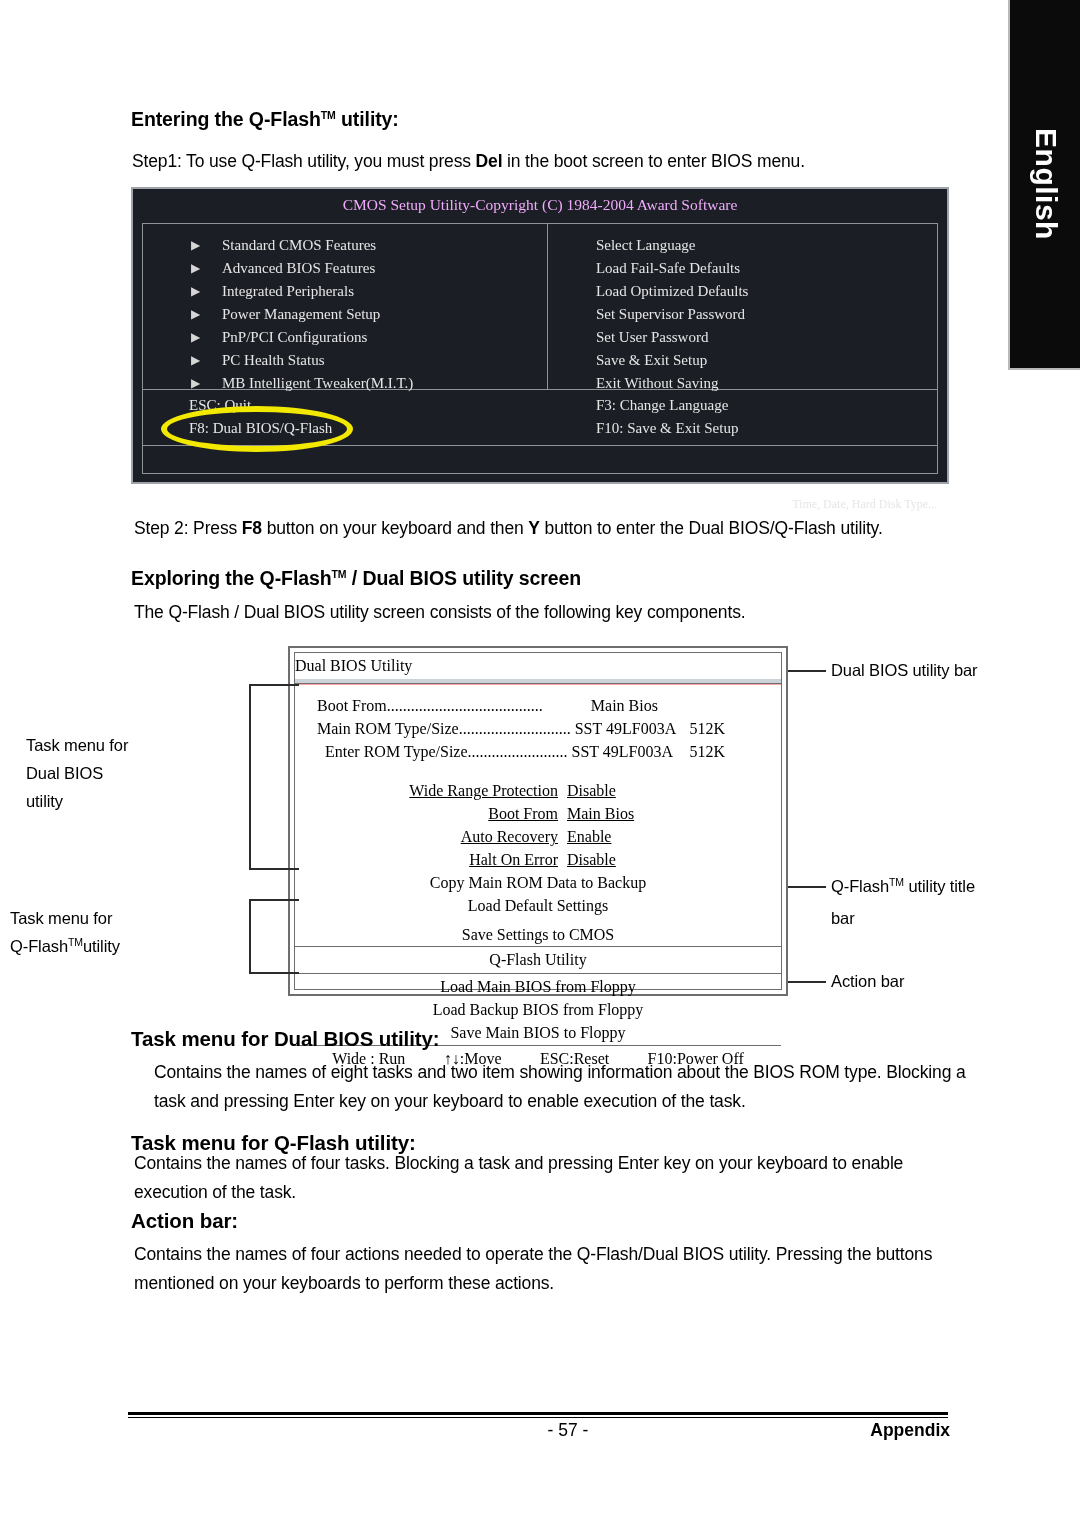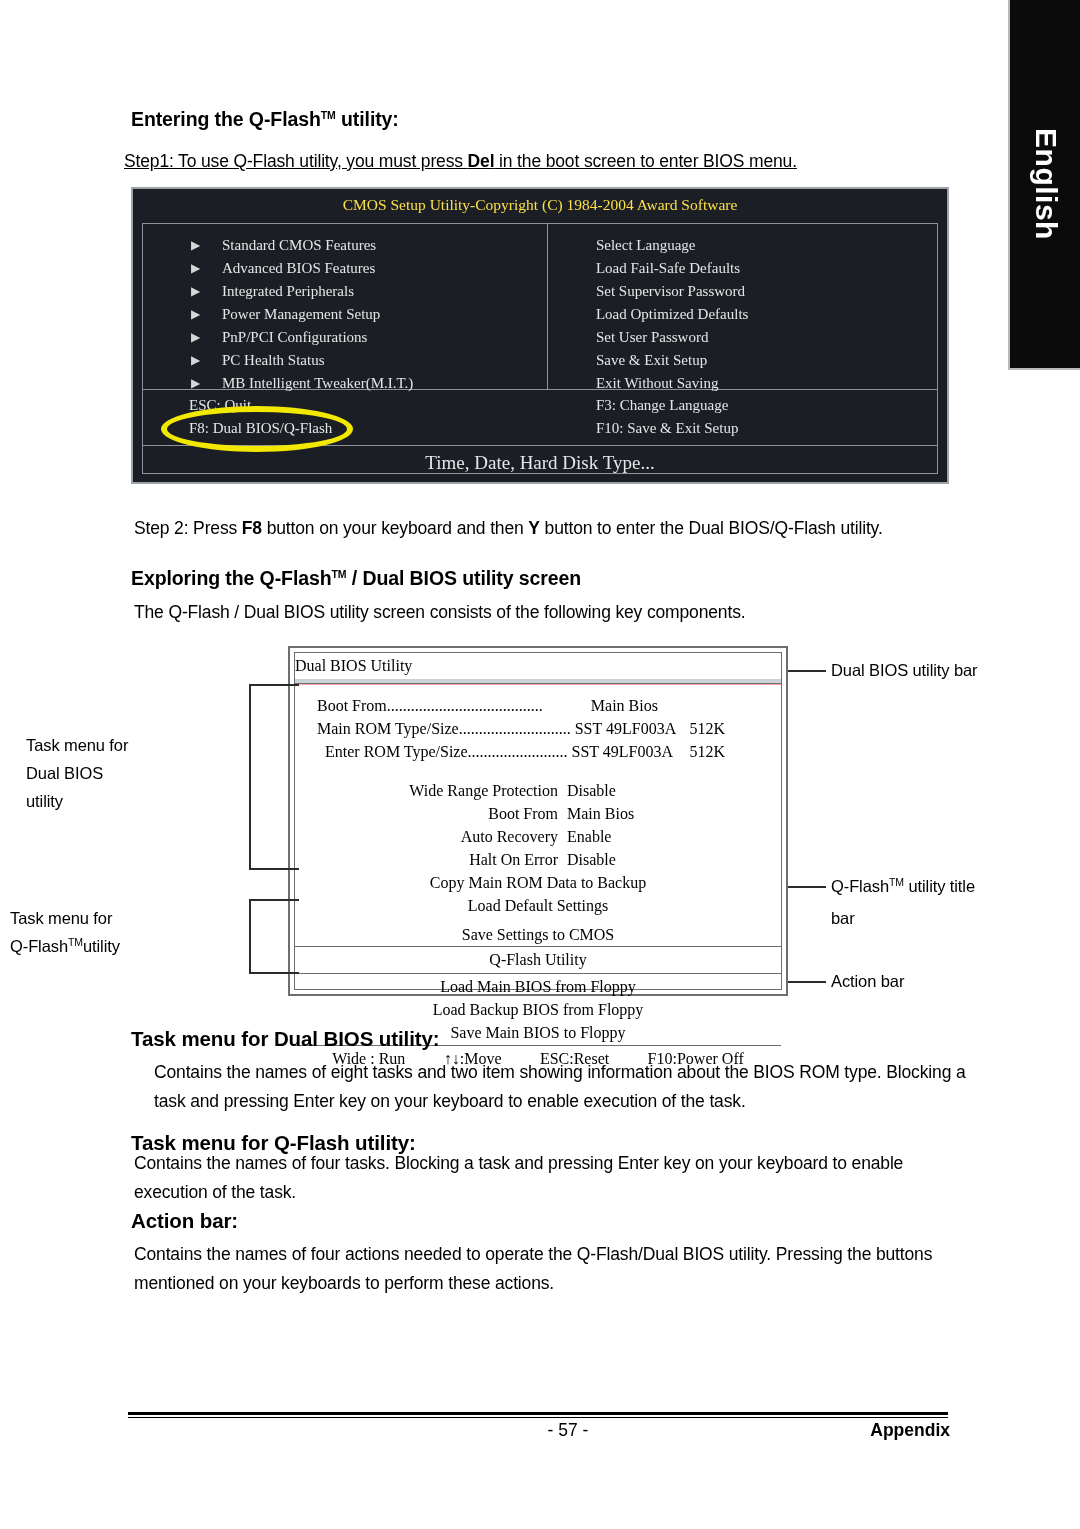--- a/index.html
+++ b/index.html
@@ -83,21 +83,21 @@
     border: 2px solid #9fa4ab;
     box-sizing: border-box;
     font-family: "Liberation Serif", serif;
     color: #e6e6e6;
   }
   .bios-title {
     text-align: center;
     font-size: 15.5px;
     padding-top: 7px;
     padding-bottom: 7px;
-    color: #fde047;
+    color: #f0abfc;
   }
   .bios-inner {
     position: absolute;
     left: 9px;
     top: 34px;
     right: 9px;
     bottom: 8px;
     border: 1px solid #8e939a;
     box-sizing: border-box;
   }
@@ -148,24 +148,25 @@
     box-sizing: border-box;
     padding: 4px 0 5px 0;
   }
   .bios-key {
     font-size: 15px;
     line-height: 23px;
     padding-left: 48px;
   }
   .bios-keys-left .bios-key { padding-left: 46px; }
   .bios-foot {
-    text-align: center;
-    font-size: 19px;
+    text-align: right;
+    font-size: 12px;
     line-height: 23px;
     padding: 5px 0 5px 0;
+    margin-top: 42px;
   }
 
   
   .highlight-ellipse {
     position: absolute;
     left: 161px;
     top: 406px;
     width: 192px;
     height: 46px;
     border: 6px solid #f2e800;
@@ -237,20 +238,21 @@
   .dg-info-row.r3 { padding-left: 30px; }
 
   .dg-settings {
     margin-top: 16px;
     font-size: 16px;
     line-height: 23px;
   }
   .dg-set-row {
     display: flex;
     white-space: nowrap;
+    text-decoration: underline;
   }
   .dg-set-row .sk {
     width: 272px;
     text-align: right;
     padding-right: 9px;
     box-sizing: border-box;
   }
   .dg-center-row {
     text-align: center;
     font-size: 16px;
@@ -340,21 +342,21 @@
 <div class="lang-tab">
   <span class="lang-tab-text">English</span>
 </div>
 
 <div class="page">
 
   <h2 class="sec" style="left:131px; top:108px;">
     <span>Entering the Q-Flash</span><sup class="tm">TM</sup><span> utility:</span>
   </h2>
 
-  <p class="body-text" style="left:124px; top:147px; width:800px;text-decoration:underline;">
+  <p class="body-text" style="left:132px; top:147px; width:800px;">
     <span>Step1: To use Q-Flash utility, you must press </span><b class="kbd">Del</b><span> in the boot screen to enter BIOS menu.</span>
   </p>
 
   <div class="bios">
     <div class="bios-title">CMOS Setup Utility-Copyright (C) 1984-2004 Award Software</div>
     <div class="bios-inner">
       <div class="bios-cols">
         <div class="bios-col-left">
           <div class="bios-row">
               <span class="arrow">▶</span>
@@ -386,24 +388,24 @@
             </div>
         </div>
         <div class="bios-col-right">
           <div class="bios-row">
               <span>Select Language</span>
             </div>
           <div class="bios-row">
               <span>Load Fail-Safe Defaults</span>
             </div>
           <div class="bios-row">
+              <span>Load Optimized Defaults</span>
+            </div>
+          <div class="bios-row">
               <span>Set Supervisor Password</span>
-            </div>
-          <div class="bios-row">
-              <span>Load Optimized Defaults</span>
             </div>
           <div class="bios-row">
               <span>Set User Password</span>
             </div>
           <div class="bios-row">
               <span>Save &amp; Exit Setup</span>
             </div>
           <div class="bios-row">
               <span>Exit Without Saving</span>
             </div>

